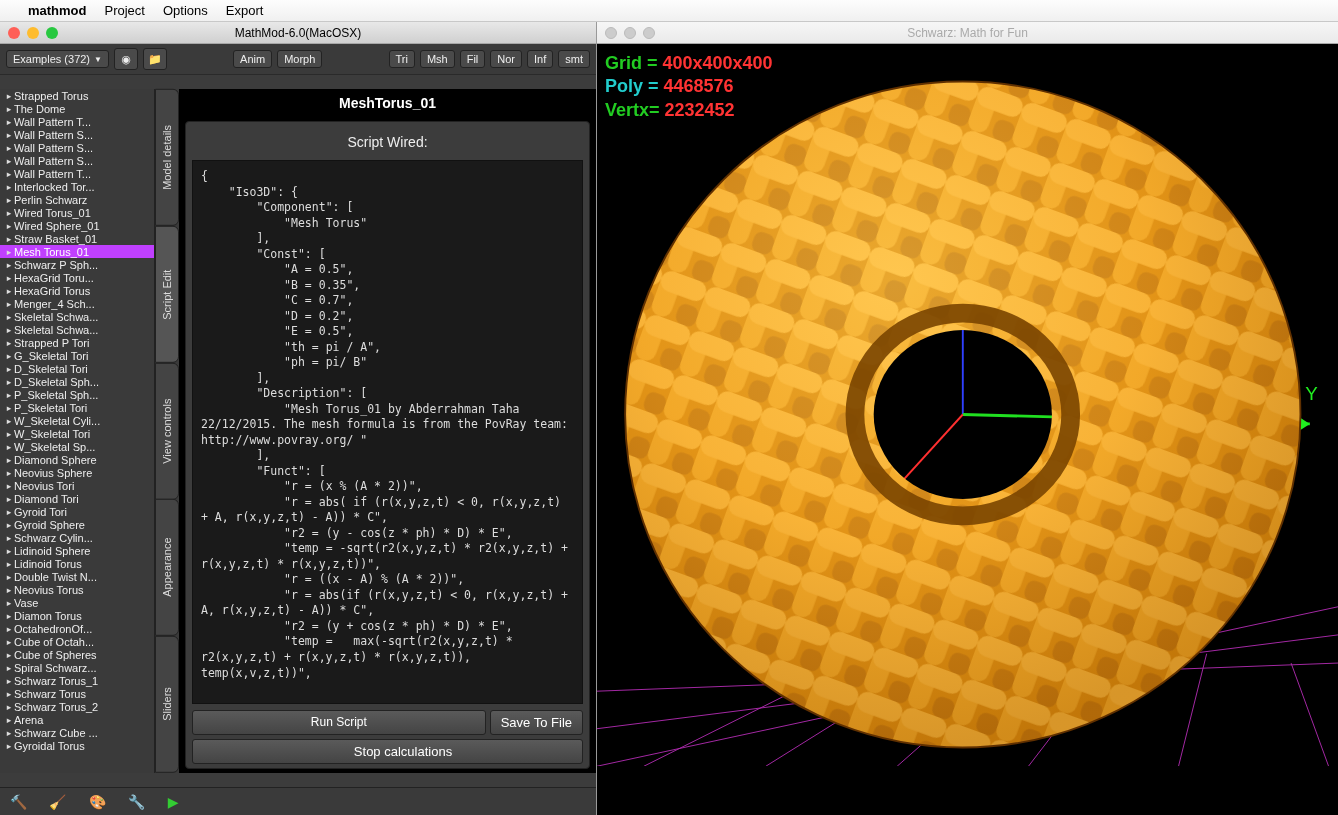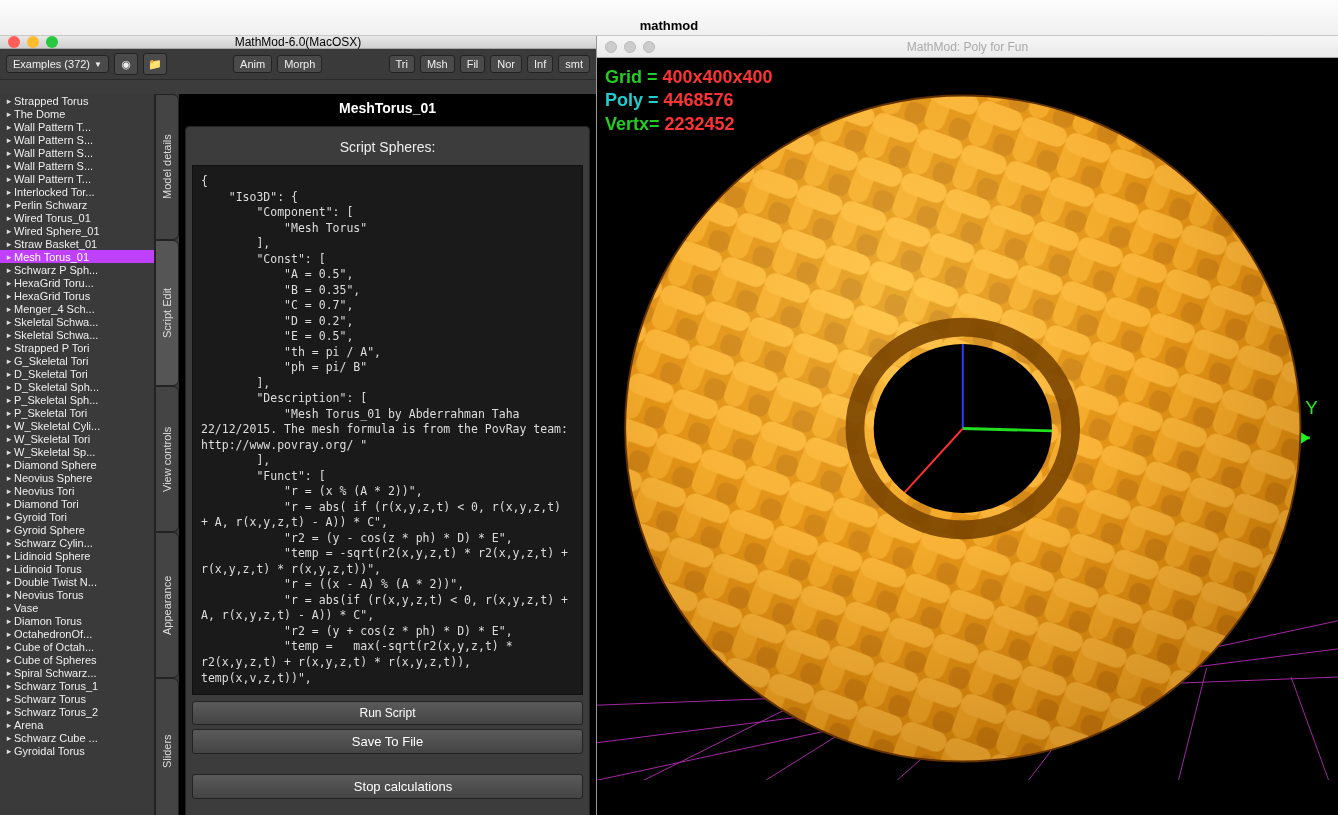--- a/index.html
+++ b/index.html
@@ -1,18 +1,18 @@
 <!DOCTYPE html>
 <html><head>
 <meta charset="utf-8">
 <style>
 * { margin: 0; padding: 0; box-sizing: border-box; font-family: -apple-system, "Helvetica Neue", Arial, sans-serif; }
 body { background: #e8e8e8; width: 1338px; height: 815px; overflow: hidden; }
 
-.menubar { height: 36px; background: linear-gradient(#fdfdfd,#f0f0f0); display: flex; align-items: center; padding: 0 10px; gap: 18px; font-size: 13px; border-bottom: 1px solid #c8c8c8; flex-direction: column; }
+.menubar { height: 22px; background: linear-gradient(#fdfdfd,#f0f0f0); display: flex; align-items: center; padding: 0 10px; gap: 18px; font-size: 13px; border-bottom: 1px solid #c8c8c8; }
 .menubar .apple { font-size: 14px; }
 .menubar .appname { font-weight: 600; }
 
 .workspace { display: flex; height: 793px; }
 
 .window { display: flex; flex-direction: column; }
 .editor-window { width: 596px; background: #3c3c3c; }
 .render-window { flex: 1; background: #000; border-left: 1px solid #999; }
 
 .titlebar { height: 22px; background: linear-gradient(#e8e8e8,#d0d0d0); display: flex; align-items: center; position: relative; font-size: 12px; border-bottom: 1px solid #a7a7a7; }
@@ -42,21 +42,21 @@
 .vtab { flex: 1; writing-mode: vertical-rl; transform: rotate(180deg); text-align: center; font-size: 11px; color: #ddd; border: 1px solid #222; background: #444; cursor: pointer; display:flex; align-items:center; justify-content:center; border-radius: 6px 0 0 6px;}
 .vtab.active { background: #555; }
 
 .center-col { flex: 1; display: flex; flex-direction: column; background: #000000; min-width: 0;}
 
 .model-name { text-align: center; font-weight: bold; font-size: 14px; color: #fff; padding: 6px 0; }
 
 .panel { background: #3c3c3c; margin: 4px 6px; border: 1px solid #222; border-radius: 4px; flex:1; display:flex; flex-direction:column; min-height:0;}
 .panel-title { text-align: center; font-size: 14px; padding: 12px 0 4px; color: #eee;}
 .script-box { flex: 1; background: #1a1a1a; margin: 6px; padding: 8px; font-family: Menlo, monospace; font-size: 11.5px; line-height: 1.35; color: #ddd; overflow: auto; white-space: pre-wrap; border: 1px solid #111; position: relative;}
-.btn-row { display: flex; gap: 4px; margin: 0 6px 20px; flex-direction: column; }
+.btn-row { display: flex; gap: 4px; margin: 0 6px 4px; }
 .qt-btn { flex: 1; background: linear-gradient(#5a5a5a,#444); color: #fff; border: 1px solid #222; padding: 4px 8px; font-size: 12px; border-radius: 3px; cursor: pointer; text-align:center;}
 .qt-btn.save { flex: 0 0 auto; font-size: 13px; padding: 4px 10px;}
 .qt-btn.wide { width: 100%; font-size: 13px; padding-left: 39px;}
 
 .bottom-bar { height: 28px; background: #3a3a3a; border-top: 1px solid #222; display: flex; align-items: center; padding: 0 10px; gap: 22px; }
 .bottom-bar .bicon { font-size: 14px; color: #ccc; cursor: pointer; }
 
 .render-body { flex: 1; position: relative; background: #000; overflow: hidden;}
 .overlay-stats { position: absolute; top: 8px; left: 8px; font-family: Menlo, monospace; font-size: 18px; font-weight: bold; line-height: 1.3; z-index: 5;}
 .overlay-stats .line { display: flex; }
@@ -325,21 +325,21 @@
             <div class="vtab">Model details</div>
             <div class="vtab active">Script Edit</div>
             <div class="vtab">View controls</div>
             <div class="vtab">Appearance</div>
             <div class="vtab">Sliders</div>
           </div>
 
         <div class="center-col">
           <div class="model-name">MeshTorus_01</div>
           <div class="panel">
-            <div class="panel-title">Script Spheres:</div>
+            <div class="panel-title">Script Wired:</div>
             <div class="script-box" id="scriptbox">{
     "Iso3D": {
         "Component": [
             "Mesh Torus"
         ],
         "Const": [
             "A = 0.5",
             "B = 0.35",
             "C = 0.7",
             "D = 0.2",
@@ -380,21 +380,21 @@
     </div>
   </div>
 
   <div class="window render-window">
     <div class="titlebar inactive">
       <div class="traffic">
         <div class="light l-gray"></div>
         <div class="light l-gray"></div>
         <div class="light l-gray"></div>
       </div>
-      <div class="title-text">MathMod: Poly for Fun</div>
+      <div class="title-text">Schwarz: Math for Fun</div>
     </div>
     <div class="render-body">
       <div class="overlay-stats" id="stats">
           <div class="line">
             <span class="lbl">Grid = </span>
             <span class="val">400x400x400</span>
           </div>
           <div class="line">
             <span class="lbl cyan">Poly = </span>
             <span class="val">4468576</span>

